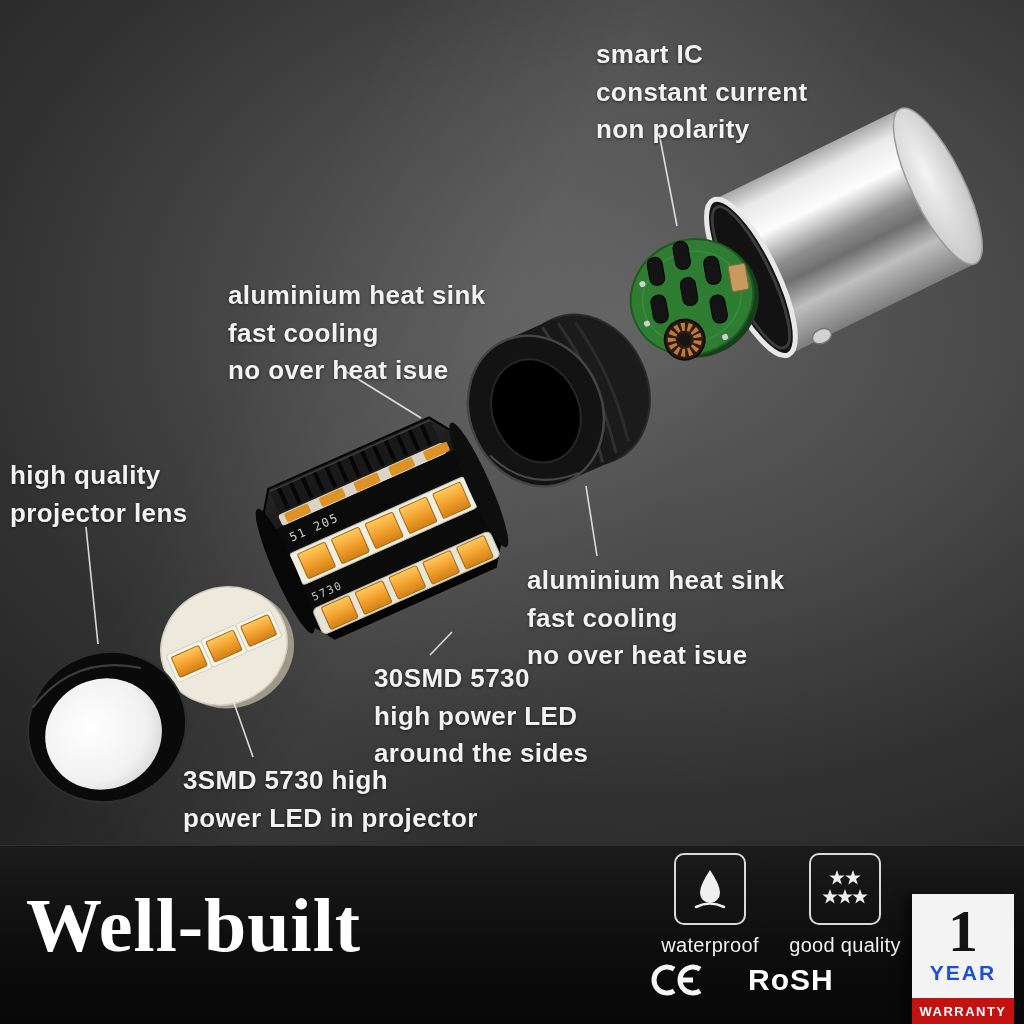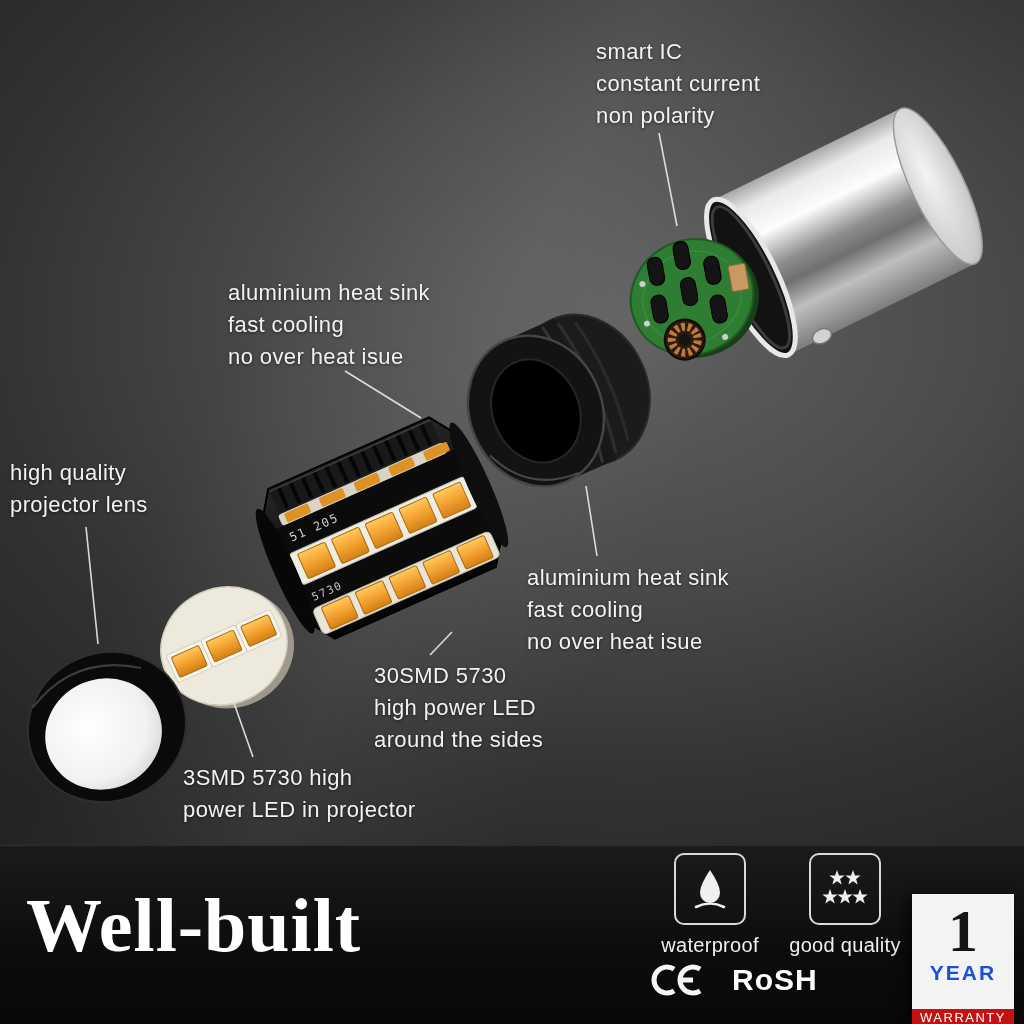--- a/index.html
+++ b/index.html
@@ -6,44 +6,44 @@
   html,body{width:1024px;height:1024px;overflow:hidden;background:#111;
     font-family:"Liberation Sans",sans-serif}
   .stage{position:relative;width:1024px;height:1024px}
 
   
   .scene{position:absolute;left:0;top:0;width:1024px;height:845px;
     background:radial-gradient(900px 650px at 62% 38%, #606060 0%, #4a4a4a 40%, #323232 72%, #242424 100%)}
   .scene::before{content:"";position:absolute;inset:0;pointer-events:none;
     background:linear-gradient(115deg, transparent 28%, rgba(255,255,255,.06) 46%, transparent 64%)}
   .scene svg{position:absolute;left:0;top:0}
-  .label{position:absolute;color:#f2f2f2;font-size:22px;line-height:1.45;font-weight:400;
+  .label{position:absolute;color:#f2f2f2;font-size:26px;line-height:1.45;font-weight:700;
     letter-spacing:.4px;white-space:pre-line;text-shadow:0 1px 3px rgba(0,0,0,.55)}
 
   
   .footer{position:absolute;left:0;bottom:0;width:1024px;height:179px;
     background:linear-gradient(180deg,#1b1b1b 0%,#0c0c0c 60%,#080808 100%);
     border-top:1px solid #2e2e2e}
   .footer-title{position:absolute;left:26px;top:36px;font-family:"Liberation Serif",serif;
     font-weight:700;font-size:76px;color:#fff;letter-spacing:1px}
   .feature{position:absolute;top:7px;width:150px;text-align:center}
   .feature.f0{left:507px}.feature.f1{left:635px}.feature.f2{left:770px}
   .icon-box{width:72px;height:72px;margin:0 auto;border:2.5px solid #d9d9d9;border-radius:10px;
     display:flex;align-items:center;justify-content:center}
   .feature-label{margin-top:9px;font-size:20px;letter-spacing:.3px;color:#f0f0f0;font-weight:500}
-  .certs{position:absolute;left:650px;top:116px;display:flex;align-items:center;gap:16px}
+  .certs{position:absolute;left:650px;top:116px;display:flex;align-items:center;gap:32px}
   .rosh{font-size:30px;font-weight:700;color:#fff;letter-spacing:1px}
   .badge{position:absolute;left:912px;top:48px;width:102px;height:131px;background:#f3f3f3;
     display:flex;flex-direction:column;align-items:center;
     box-shadow:-6px 2px 12px rgba(0,0,0,.6)}
   .badge-number{font-family:"Liberation Serif",serif;font-size:60px;font-weight:700;color:#141414;
     line-height:1;margin-top:7px}
   .badge-year{font-size:21px;font-weight:700;color:#1d4ed8;letter-spacing:2px}
-  .badge-band{margin-top:auto;width:100%;height:16px;background:#c31212;color:#fff;font-size:13px;
-    font-weight:400;letter-spacing:1.5px;display:flex;align-items:center;justify-content:center}
+  .badge-band{margin-top:auto;width:100%;height:27px;background:#c31212;color:#fff;font-size:13px;
+    font-weight:700;letter-spacing:1.5px;display:flex;align-items:center;justify-content:center}
 </style>
 </head>
 <body>
 
 <div class="stage">
 
   <div class="scene">
 
     <svg width="1024" height="845" viewBox="0 0 1024 845">
       <defs>

